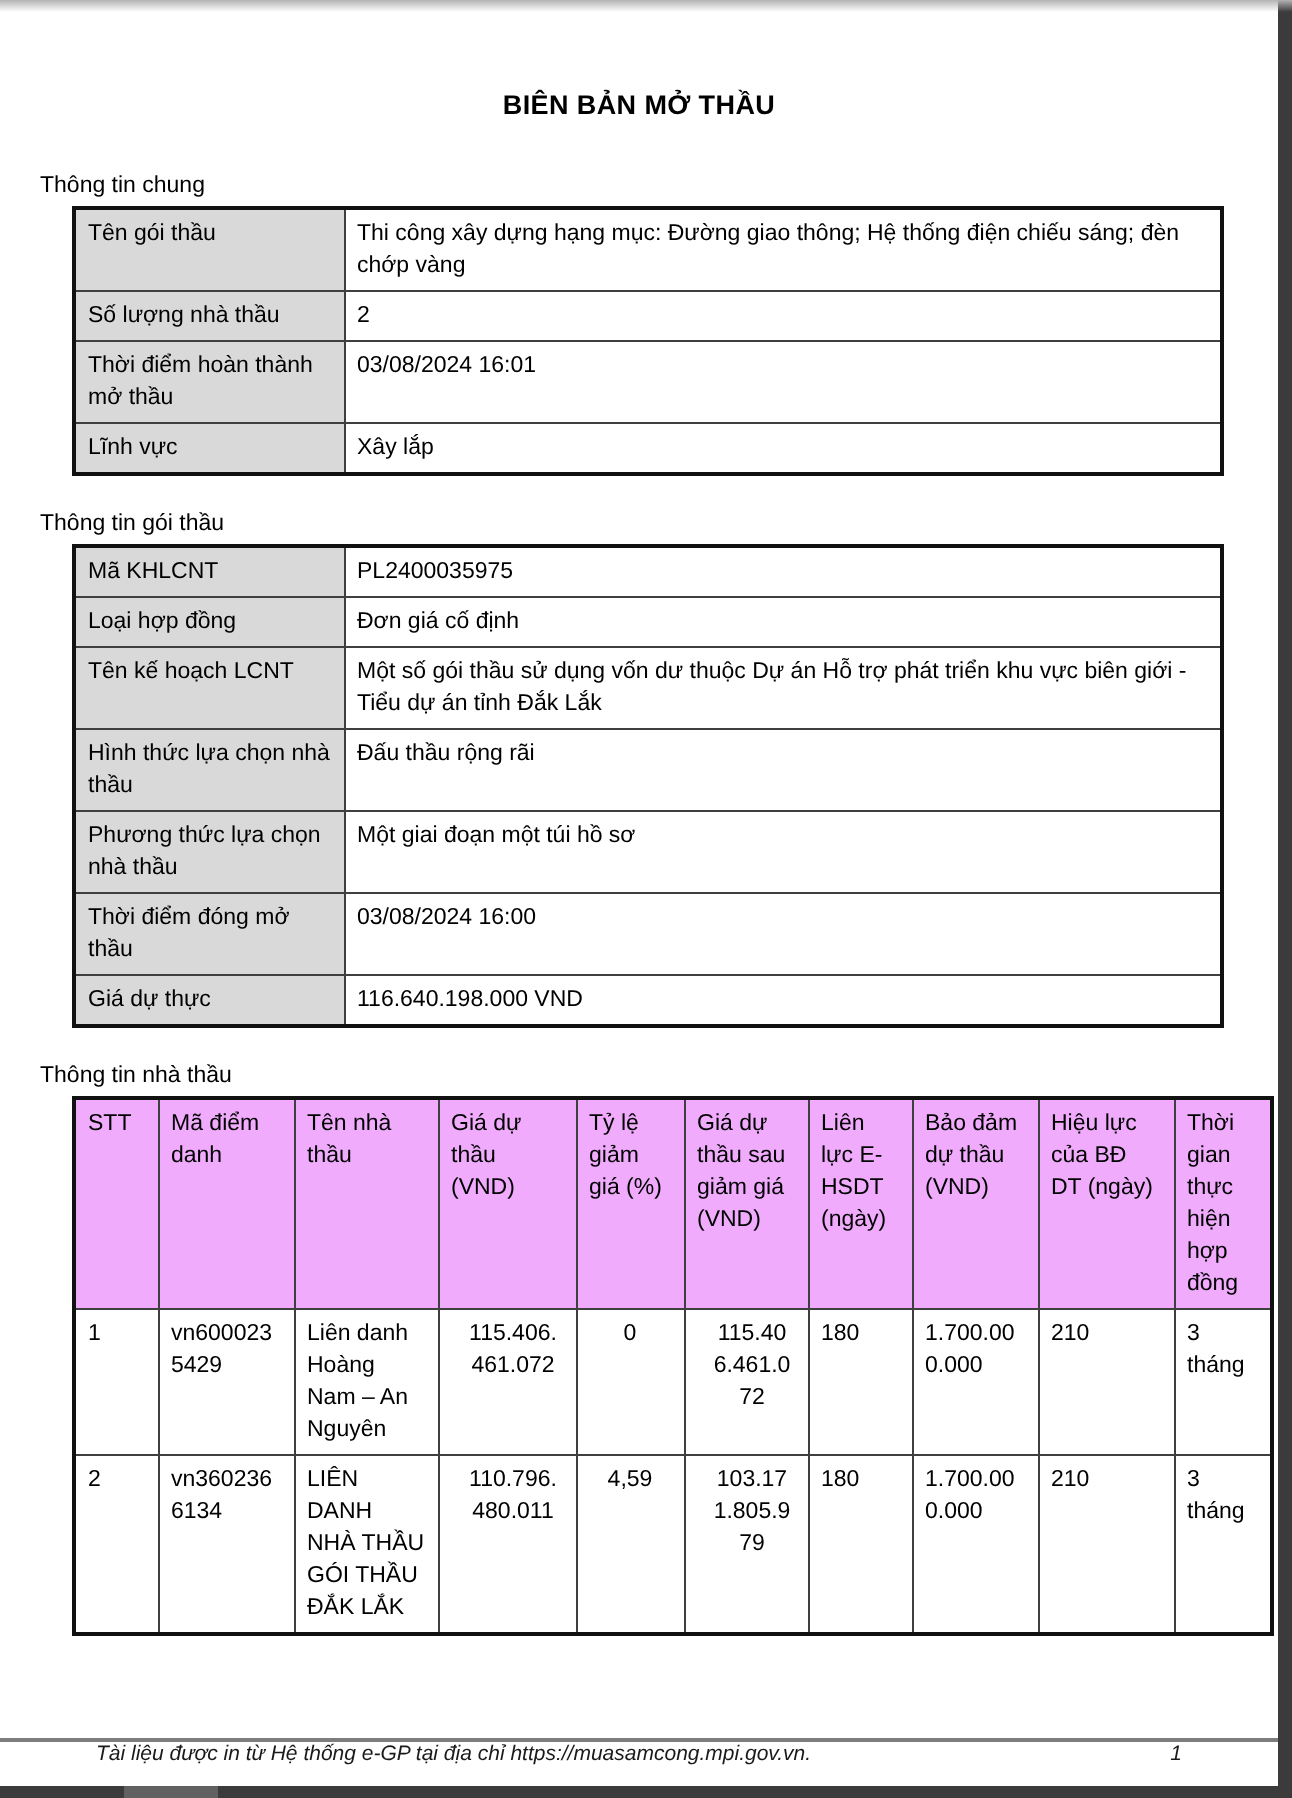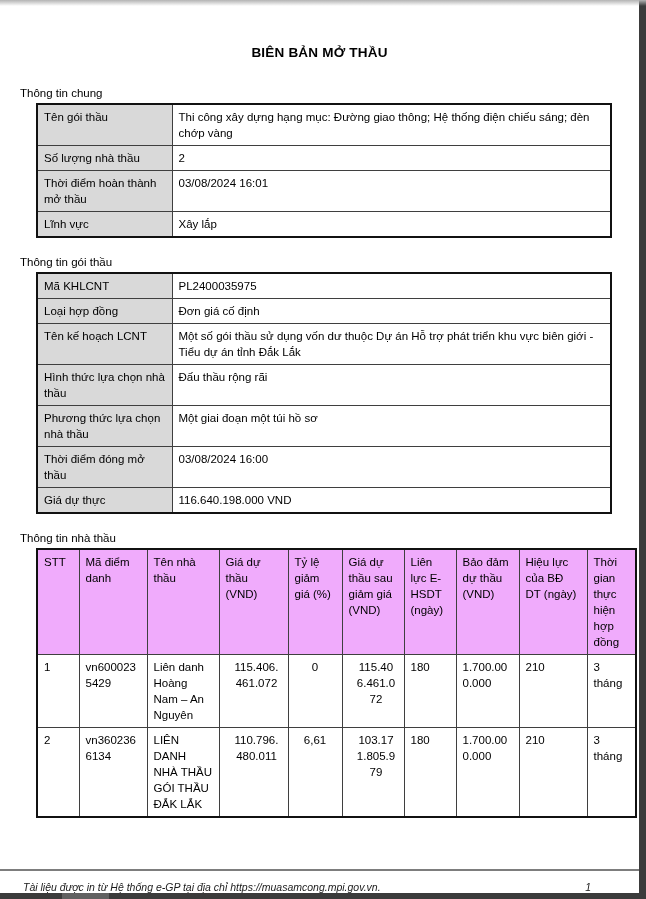--- a/index.html
+++ b/index.html
@@ -78,22 +78,22 @@
   }
   .ct-table th { background: #f0abfc; }
   .num-break  { word-break: break-all; }
   .ta-right   { text-align: center; padding-left: 12px; }
   .ta-center  { text-align: center; }
 
   .page-footer {
     position: absolute; left: 0; bottom: 0;
     width: 639px; height: 24px;
     border-top: 2px solid #7d7d7d;
-    display: flex; align-items: flex-end; justify-content: space-between;
-    padding: 0 48px 0 23px;
+    display: flex; align-items: flex-start; justify-content: space-between;
+    padding: 0 48px 0 48px;
     font-size: 10.5px;
     font-style: italic;
     color: #1a1a1a;
   }
 </style>
 </head>
 <body>
 
 <div class="viewer">
 
@@ -196,21 +196,21 @@
           <td>180</td>
           <td class="num-break">1.700.000.000</td>
           <td>210</td>
           <td>3 tháng</td>
         </tr>
         <tr>
           <td>2</td>
           <td class="num-break">vn3602366134</td>
           <td>LIÊN DANH NHÀ THẦU GÓI THẦU ĐẮK LẮK</td>
           <td class="num-break ta-right">110.796.480.011</td>
-          <td class="ta-center">6,61</td>
+          <td class="ta-center">4,59</td>
           <td class="num-break ta-right">103.171.805.979</td>
           <td>180</td>
           <td class="num-break">1.700.000.000</td>
           <td>210</td>
           <td>3 tháng</td>
         </tr>
       </tbody>
     </table>
 
     <div class="page-footer">

